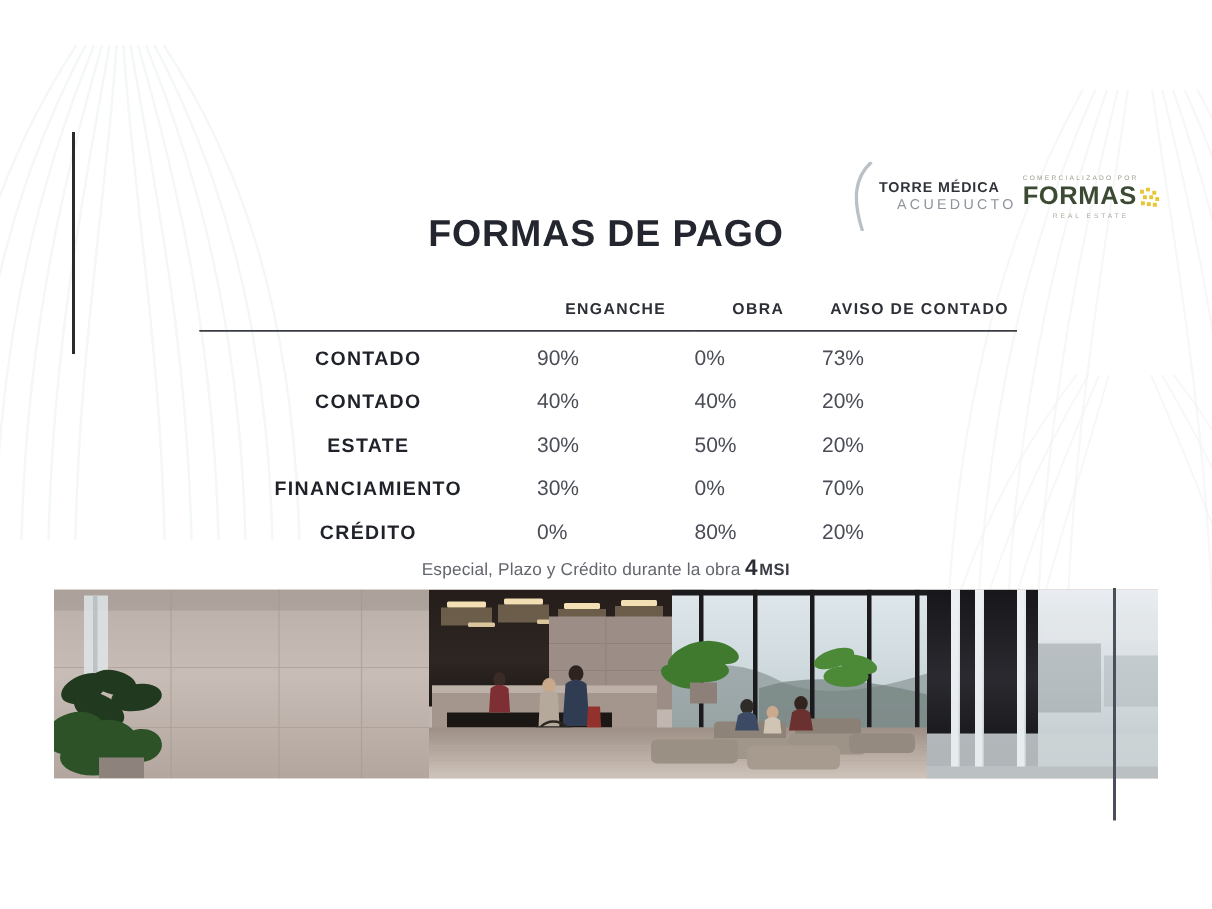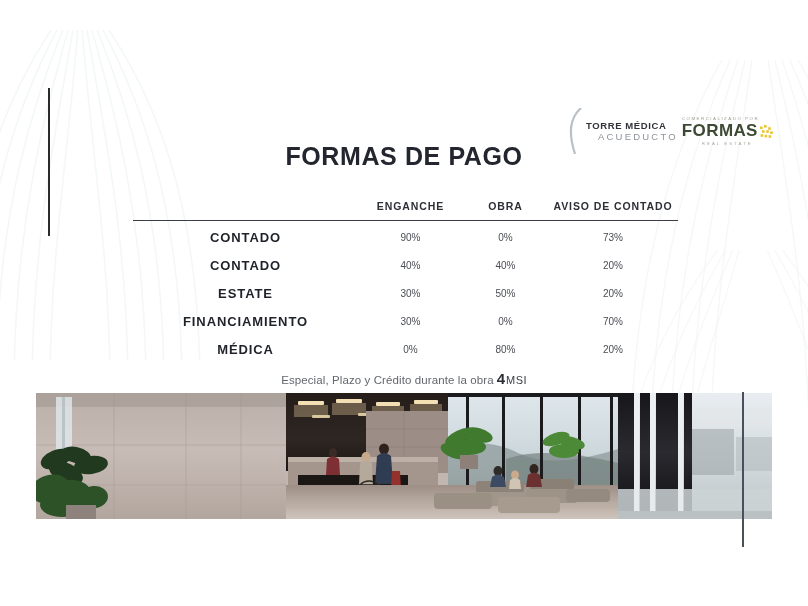--- a/index.html
+++ b/index.html
@@ -165,22 +165,22 @@
     white-space: nowrap;
   }
   table.pay thead tr { border-bottom: 1.4px solid #3a3d44; }
   table.pay th.col-label { width: 225px; }
   table.pay th.col-eng   { width: 105px; }
   table.pay th.col-obra  { width: 85px; }
   table.pay th.col-aviso { width: 130px; }
 
   table.pay td {
     padding: 6.5px 0 6.5px 0;
-    text-align: center;
-    font-size: 10px;
+    text-align: left;
+    font-size: 14px;
     color: #4a4d55;
     font-weight: 400;
   }
   table.pay td.rowlabel {
     font-size: 13px;
     font-weight: 700;
     letter-spacing: 0.9px;
     color: #1f2229;
     text-align: center;
     white-space: nowrap;
@@ -201,21 +201,21 @@
     white-space: nowrap;
   }
   .caption .big {
     font-size: 15px;
     font-weight: 700;
     color: #2a2d34;
     padding: 0 1px 0 3px;
   }
   .caption .msi {
     font-size: 11px;
-    font-weight: 400;
+    font-weight: 700;
     color: #3a3d44;
     letter-spacing: 0.4px;
     margin-top: 12px;
   }
 
   
   .hero {
     position: absolute;
     left: 36px;
     top: 393px;
@@ -342,21 +342,21 @@
           <td>50%</td>
           <td>20%</td>
         </tr>
         <tr>
           <td class="rowlabel">FINANCIAMIENTO</td>
           <td>30%</td>
           <td>0%</td>
           <td>70%</td>
         </tr>
         <tr>
-          <td class="rowlabel">MÉDICA</td>
+          <td class="rowlabel">CRÉDITO</td>
           <td>0%</td>
           <td>80%</td>
           <td>20%</td>
         </tr>
       </tbody>
     </table>
   </div>
 
   <div class="caption">
     <span>Especial, Plazo y Crédito durante la obra</span><span class="big">4</span><span class="msi">MSI</span>

